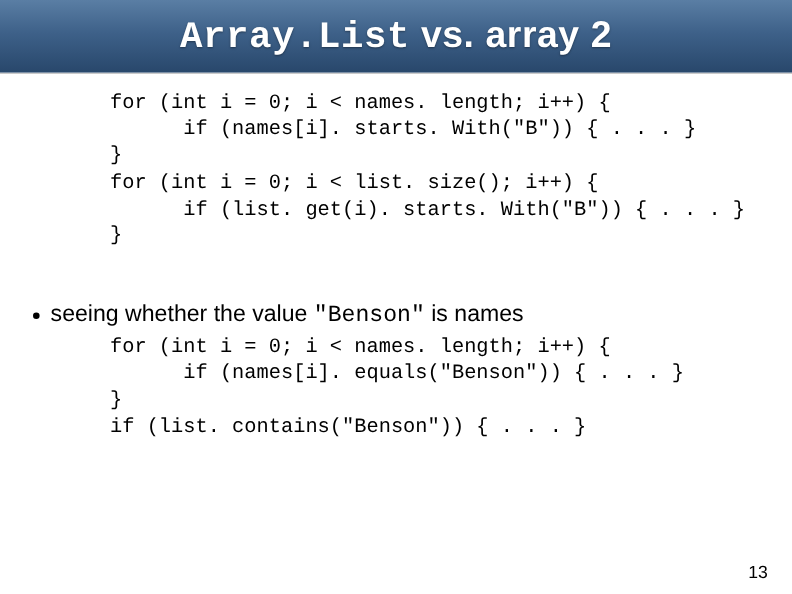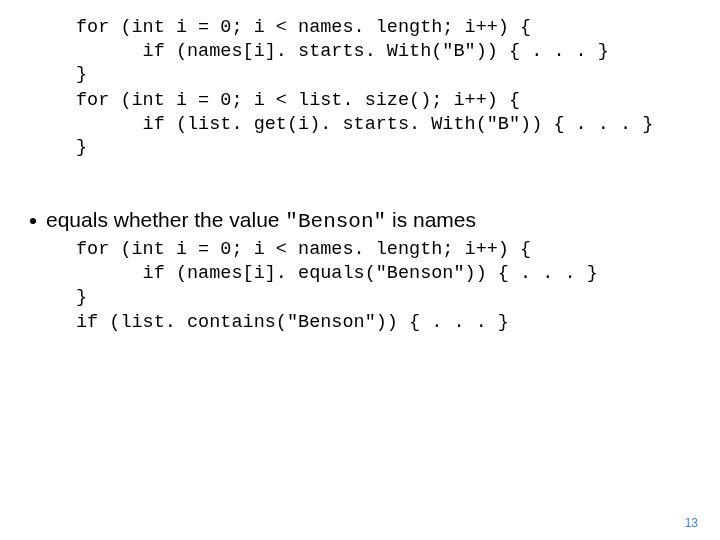--- a/index.html
+++ b/index.html
@@ -61,59 +61,64 @@
   .bullet-text {
     font-size: 21px;
     line-height: 1.35;
     font-family: Verdana, Arial, sans-serif;
   }
   .bullet-text .mono {
     font-family: "Courier New", Courier, monospace;
     font-size: 21px;
   }
   pre.code {
-    margin: 2px 0 0 46px;
+    margin: 2px 0 0 70px;
     font-family: "Courier New", Courier, monospace;
     font-size: 18.5px;
     line-height: 1.28;
     white-space: pre;
     color: #000;
   }
   pre.code.bold {
     font-weight: normal;
   }
   .page-num {
     position: absolute;
     bottom: 10px;
     right: 22px;
-    font-size: 12px;
-    color: #3b82f6;
+    font-size: 16px;
+    color: #000000;
     font-family: Verdana, Arial, sans-serif;
   }
 </style>
 </head>
 <body>
 
 <div class="slide">
 
+  <div class="title-band">
+    <h1>
+      <span class="mono">Array.List</span><span> vs. array 2</span>
+    </h1>
+  </div>
 
   <div class="content">
 
 
     <pre class="code">for (int i = 0; i &lt; names. length; i++) {
       if (names[i]. starts. With("B")) { . . . }
 }</pre>
     <pre class="code bold">for (int i = 0; i &lt; list. size(); i++) {
       if (list. get(i). starts. With("B")) { . . . }
 }</pre>
 
     <div class="bullet-row second">
       <div class="bullet-dot"></div>
       <div class="bullet-text">
-        <span>equals whether the value </span><span class="mono">"Benson"</span><span> is names</span>
+        <span>seeing whether the value </span><span class="mono">"Benson"</span><span> is names</span>
       </div>
     </div>
 
     <pre class="code">for (int i = 0; i &lt; names. length; i++) {
       if (names[i]. equals("Benson")) { . . . }
 }</pre>
     <pre class="code bold">if (list. contains("Benson")) { . . . }</pre>
 
   </div>
 

